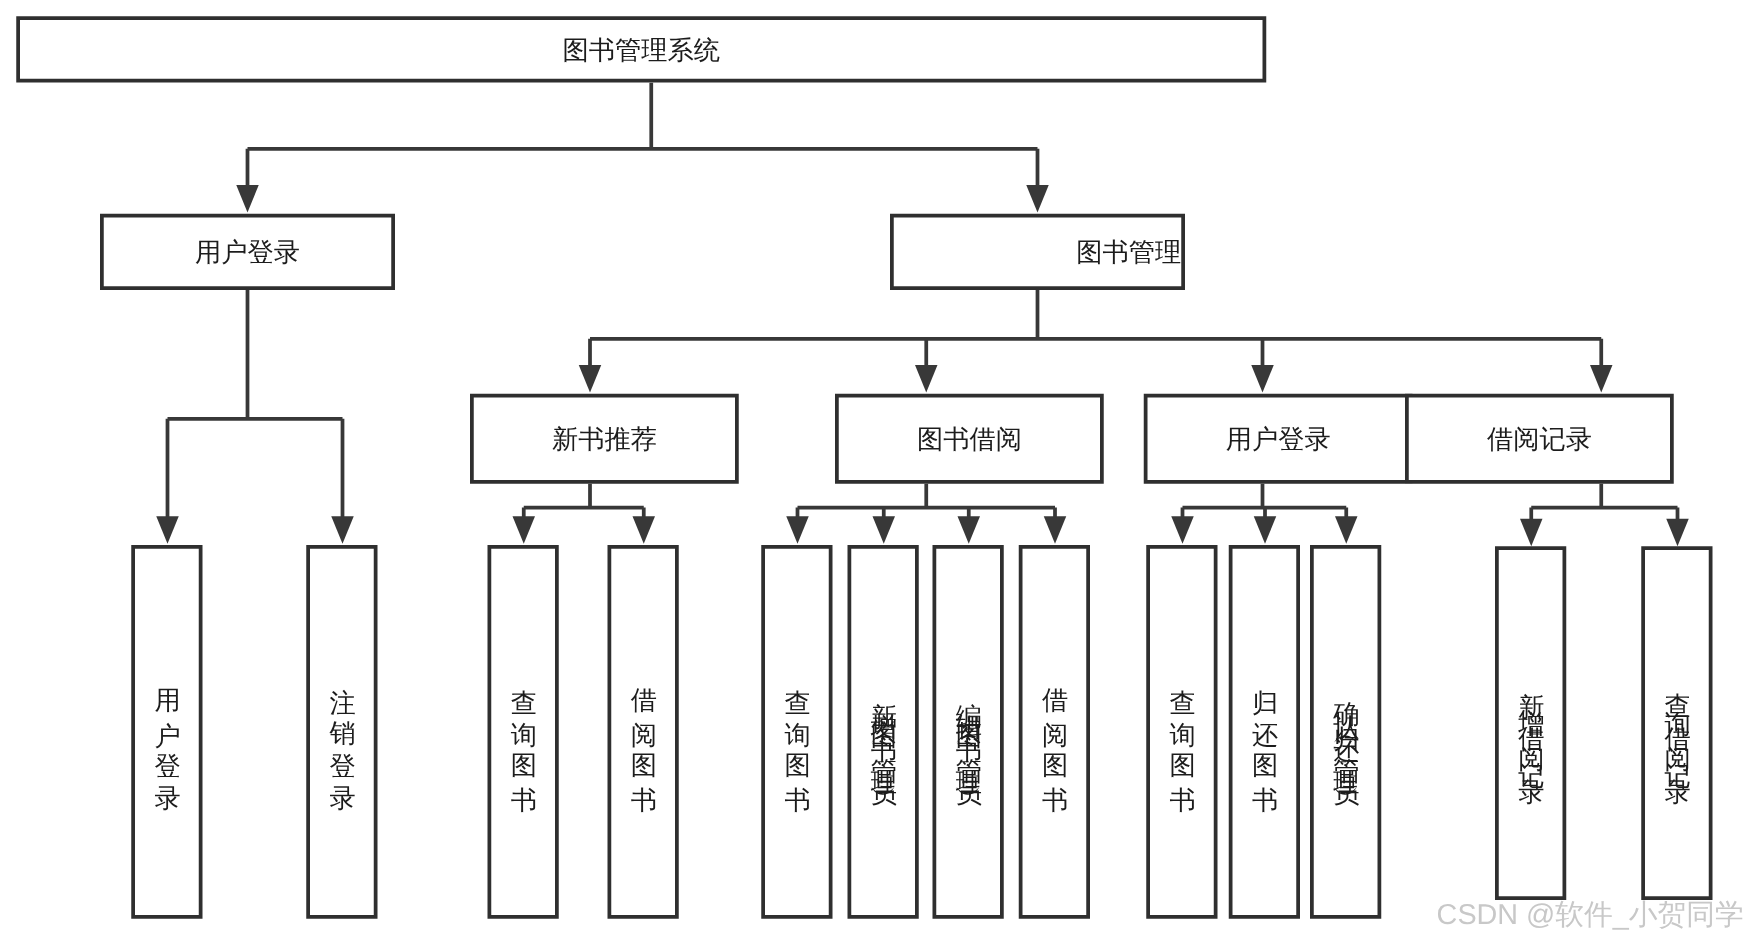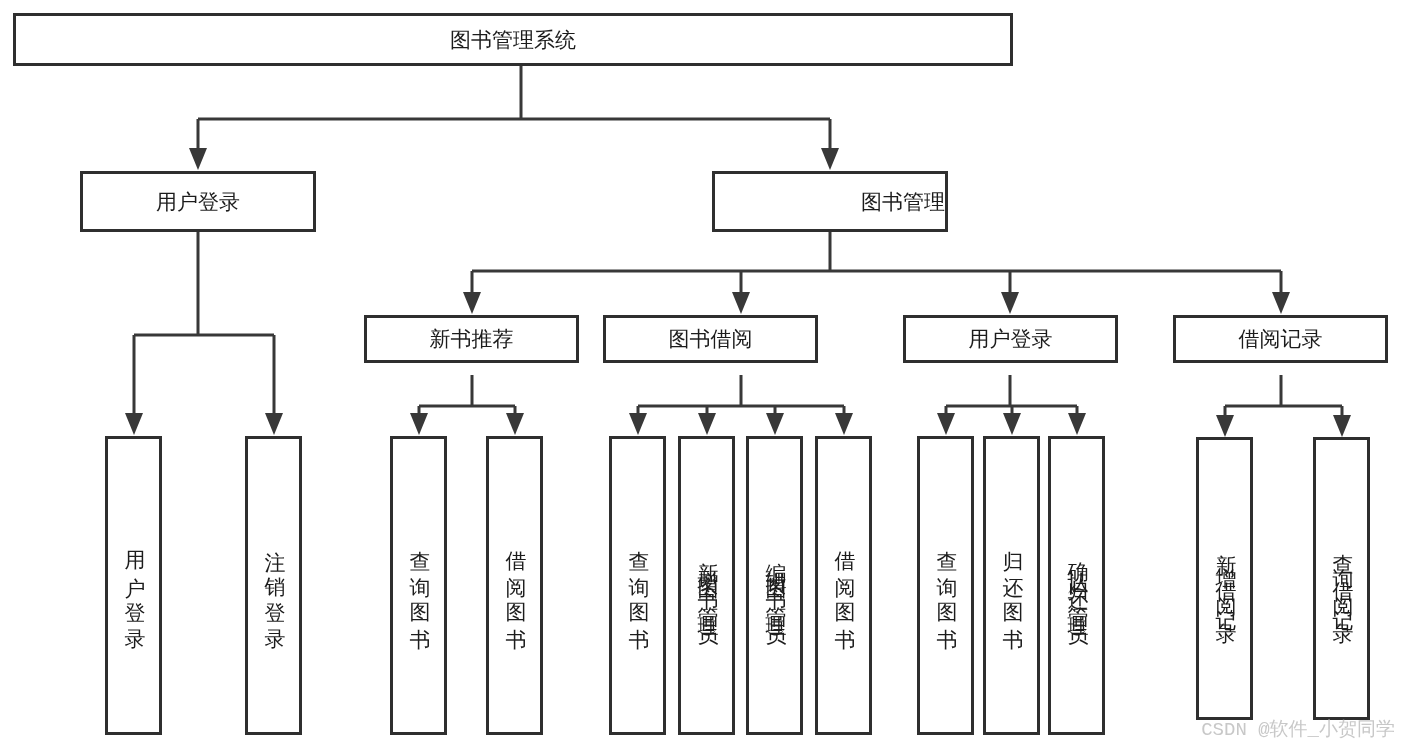--- a/index.html
+++ b/index.html
@@ -5,43 +5,43 @@
   :root{
     --line:#383838;
     --box-border:#2f2f2f;
     --text:#1c1c1c;
     --watermark:#c8c8c8;
     --background:#ffffff;
   }
   html,body{margin:0;padding:0;background:var(--background);}
   #stage{
     position:relative;width:1405px;height:747px;background:var(--background);
-    font-family:Liberation Mono, monospace;overflow:hidden;
+    font-family:Liberation Sans, sans-serif;overflow:hidden;
   }
   #connectors{position:absolute;left:0;top:0;width:1405px;height:747px;}
   #connectors path{stroke:var(--line);stroke-width:3;fill:none;}
   #connectors polygon{fill:var(--line);stroke:none;}
   .node{
     position:absolute;box-sizing:border-box;background:#fff;
     border:3px solid var(--box-border);
     display:flex;align-items:center;justify-content:center;
   }
   .h-label{font-size:21px;color:var(--text);white-space:nowrap;}
   .root{left:13px;top:13px;width:1000px;height:53px;}
   .lvl2{top:171px;width:236px;height:61px;}
-  .lvl3{top:315px;width:215px;height:48px;}
+  .lvl3{top:315px;width:215px;height:72px;margin-left:12px;}
   .leaf{top:436px;width:57px;height:299px;}
   .leaf.short{top:437px;height:283px;}
   .v-label{
     writing-mode:vertical-rl;text-orientation:mixed;
     font-size:21px;line-height:1;color:var(--text);letter-spacing:26px;
   }
   .watermark{
     position:absolute;top:716px;right:10px;
-    font-size:19px;color:var(--watermark);white-space:nowrap;
+    font-size:23px;color:var(--watermark);white-space:nowrap;
   }
 </style>
 </head>
 <body>
 
 <div id="stage">
 
   <svg id="connectors" viewBox="0 0 1405 747" xmlns="http://www.w3.org/2000/svg">
     <g>
       <path d="M521 66 V119 M198 119 H830 M198 119 V151 M830 119 V151"></path>
@@ -92,27 +92,27 @@
   <div class="node lvl2" style="left:80px;">
     <span class="h-label">用户登录</span>
   </div>
   <div class="node lvl2" style="left:712px;justify-content:flex-end;">
     <span class="h-label">图书管理</span>
   </div>
 
   <div class="node lvl3" style="left:364px;">
     <span class="h-label">新书推荐</span>
   </div>
-  <div class="node lvl3" style="left:603px;">
+  <div class="node lvl3" style="left:656px;">
     <span class="h-label">图书借阅</span>
   </div>
   <div class="node lvl3" style="left:903px;">
     <span class="h-label">用户登录</span>
   </div>
-  <div class="node lvl3" style="left:1173px;">
+  <div class="node lvl3" style="left:1112px;">
     <span class="h-label">借阅记录</span>
   </div>
 
   <div class="node leaf" style="left:105px;">
     <span class="v-label" style="letter-spacing: 26px;">用户登录</span>
   </div>
   <div class="node leaf" style="left:245px;">
     <span class="v-label" style="letter-spacing: 26px;">注销登录</span>
   </div>
 

